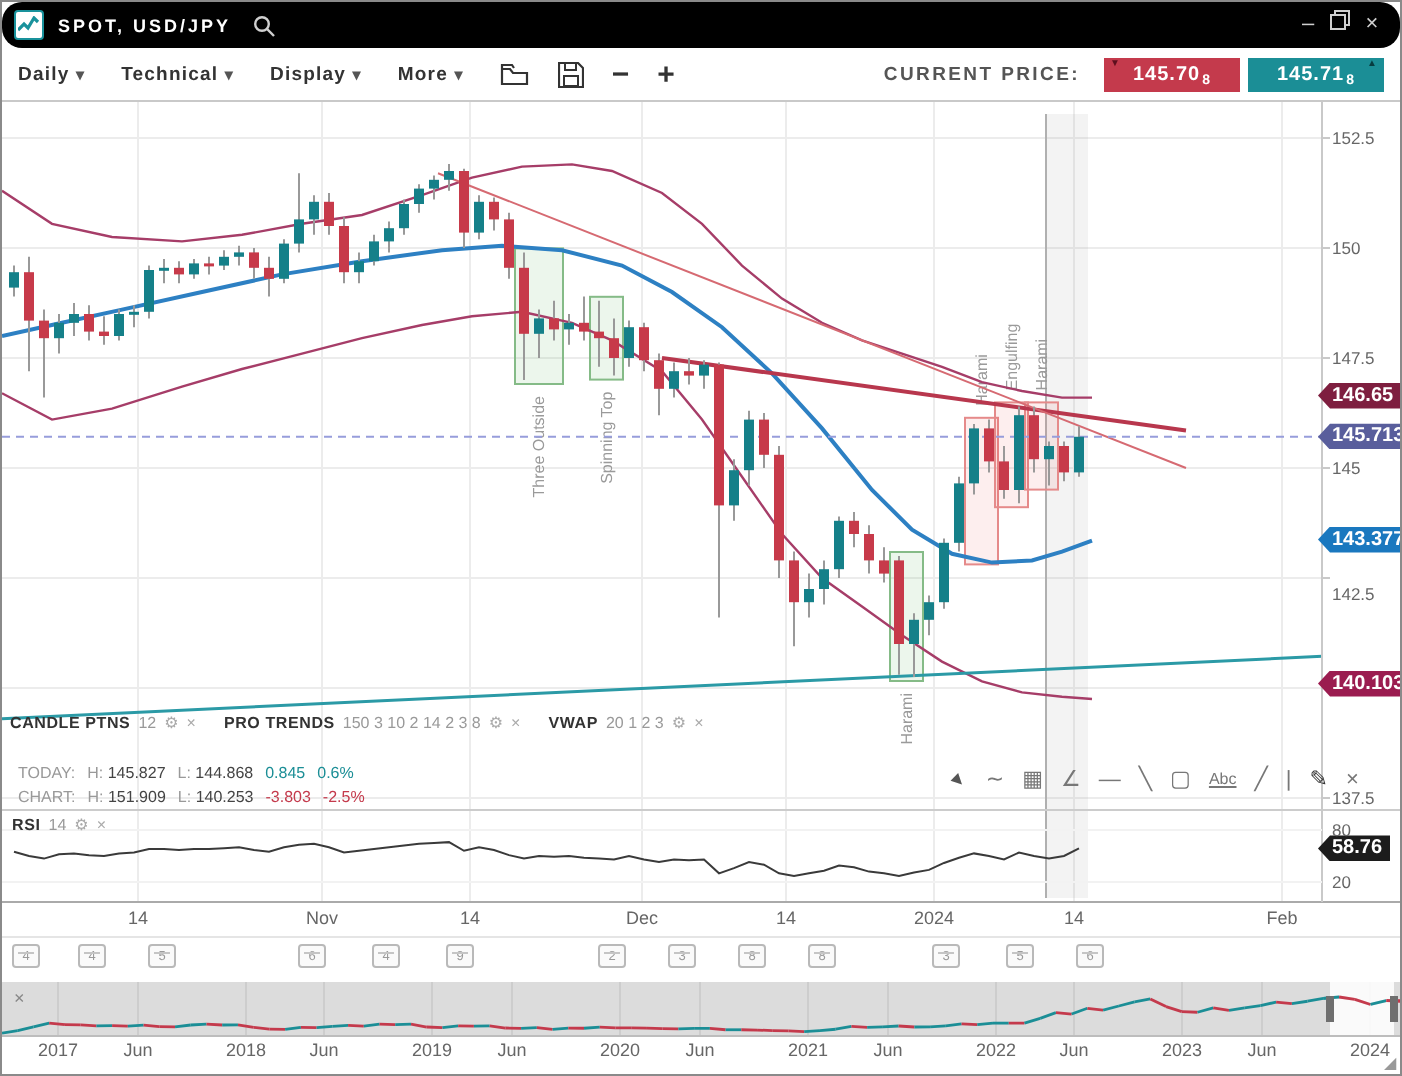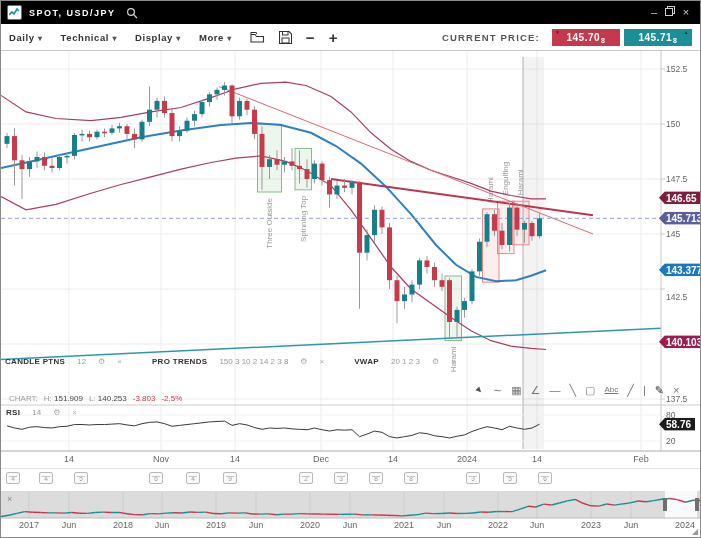--- a/index.html
+++ b/index.html
@@ -1,20 +1,20 @@
 <!DOCTYPE html>
 <html><head>
 <meta charset="utf-8">
 <style>
   html,body{margin:0;padding:0;background:#e8e8e8;}
   *{box-sizing:border-box;}
   #app{width:701px;height:538px;position:relative;background:#fff;font-family:"Liberation Sans",sans-serif;
        border:1px solid #8a8a8a;overflow:hidden;}
   
-  .titlebar{height:23px;background:#000;display:flex;align-items:center;padding:0 6px;color:#fff;}
+  .titlebar{height:23px;background:#000;display:flex;align-items:center;padding:0 6px;color:#fff;border-radius:10px;}
   .logo{width:15px;height:15px;background:#fff;border:1px solid #19929c;border-radius:2px;display:flex;
         align-items:center;justify-content:center;margin-right:7px;}
   .tb-title{font-size:9px;font-weight:bold;letter-spacing:1.5px;color:#fff;}
   .tb-search{margin-left:10px;display:flex;align-items:center;}
   .tb-spacer{flex:1;}
   .win-btn{color:#cfcfcf;font-size:11px;width:16px;text-align:center;cursor:default;line-height:23px;}
   
   .toolbar{height:27px;background:#fff;border-bottom:1px solid #c9c9c9;display:flex;align-items:center;
            padding:0 8px;color:#333;}
   .menu{font-size:9.5px;font-weight:bold;color:#333;margin-right:18px;letter-spacing:.6px;cursor:pointer;white-space:nowrap;}
@@ -27,21 +27,21 @@
   .px-box .pip{font-size:7px;margin-left:1px;align-self:flex-end;padding-bottom:2px;}
   .px-box .dir{position:absolute;font-size:5px;top:0;}
   
   .stage{position:relative;width:580px;height:488px;background:#fff;}
   svg{position:absolute;left:0;top:0;}
   .ovl{position:absolute;white-space:nowrap;}
   .ptick{font-size:8.5px;color:#666;transform:translateY(-50%);}
   .pbadge{height:13px;color:#fff;font-size:10px;font-weight:bold;display:flex;align-items:center;
           justify-content:center;padding:0 4px 0 7px;transform:translateY(-50%);
           clip-path:polygon(0 50%,6px 0,100% 0,100% 100%,6px 100%);}
-  .legend1{font-size:8px;color:#999;display:flex;align-items:center;gap:12px;}
+  .legend1{font-size:8px;color:#999;display:flex;align-items:center;gap:4px;}
   .legend1 b{color:#333;font-size:8px;letter-spacing:.3px;}
   .lg-ic{color:#aaa;font-size:8px;cursor:pointer;}
   .lrow{font-size:8px;color:#999;display:flex;gap:6px;align-items:center;}
   .lrow .v{color:#444;}
   .pos{color:#1b8e96;} .neg{color:#c43a4c;}
   .xlab,.navlab{font-size:9px;color:#666;transform:translateX(-50%);}
   .evbadge{width:14px;height:12px;border:1px solid #b9b9b9;border-radius:2px;background:#fafafa;color:#9a9a9a;
            font-size:6.5px;display:flex;align-items:center;justify-content:center;transform:translateX(-50%);cursor:pointer;}
   .evbadge::before{content:"";position:absolute;top:1.5px;left:2px;right:2px;height:1.5px;border-bottom:1px solid #c5c5c5;}
   .dtools{display:flex;align-items:center;gap:9px;color:#777;font-size:11px;}
@@ -451,20 +451,27 @@
       <span>150 3 10 2 14 2 3 8</span>
       <span class="lg-ic">⚙</span>
       <span class="lg-ic">×</span>
       <span style="width:6px"></span>
       <b>VWAP</b>
       <span>20 1 2 3</span>
       <span class="lg-ic">⚙</span>
       <span class="lg-ic">×</span>
     </div>
 
+    <div class="ovl lrow" style="left:8px;top:331px">
+      <span>TODAY:</span>
+      <span><span>H:</span> <span class="v">145.827</span></span>
+      <span><span>L:</span> <span class="v">144.868</span></span>
+      <span class="pos">0.845</span>
+      <span class="pos">0.6%</span>
+    </div>
     <div class="ovl lrow" style="left:8px;top:343px">
       <span>CHART:</span>
       <span><span>H:</span> <span class="v">151.909</span></span>
       <span><span>L:</span> <span class="v">140.253</span></span>
       <span class="neg">-3.803</span>
       <span class="neg">-2.5%</span>
     </div>
 
     <div class="ovl dtools" style="left:474px;top:332px" id="drawTools">
         <span class="dtool rot45">►</span>

